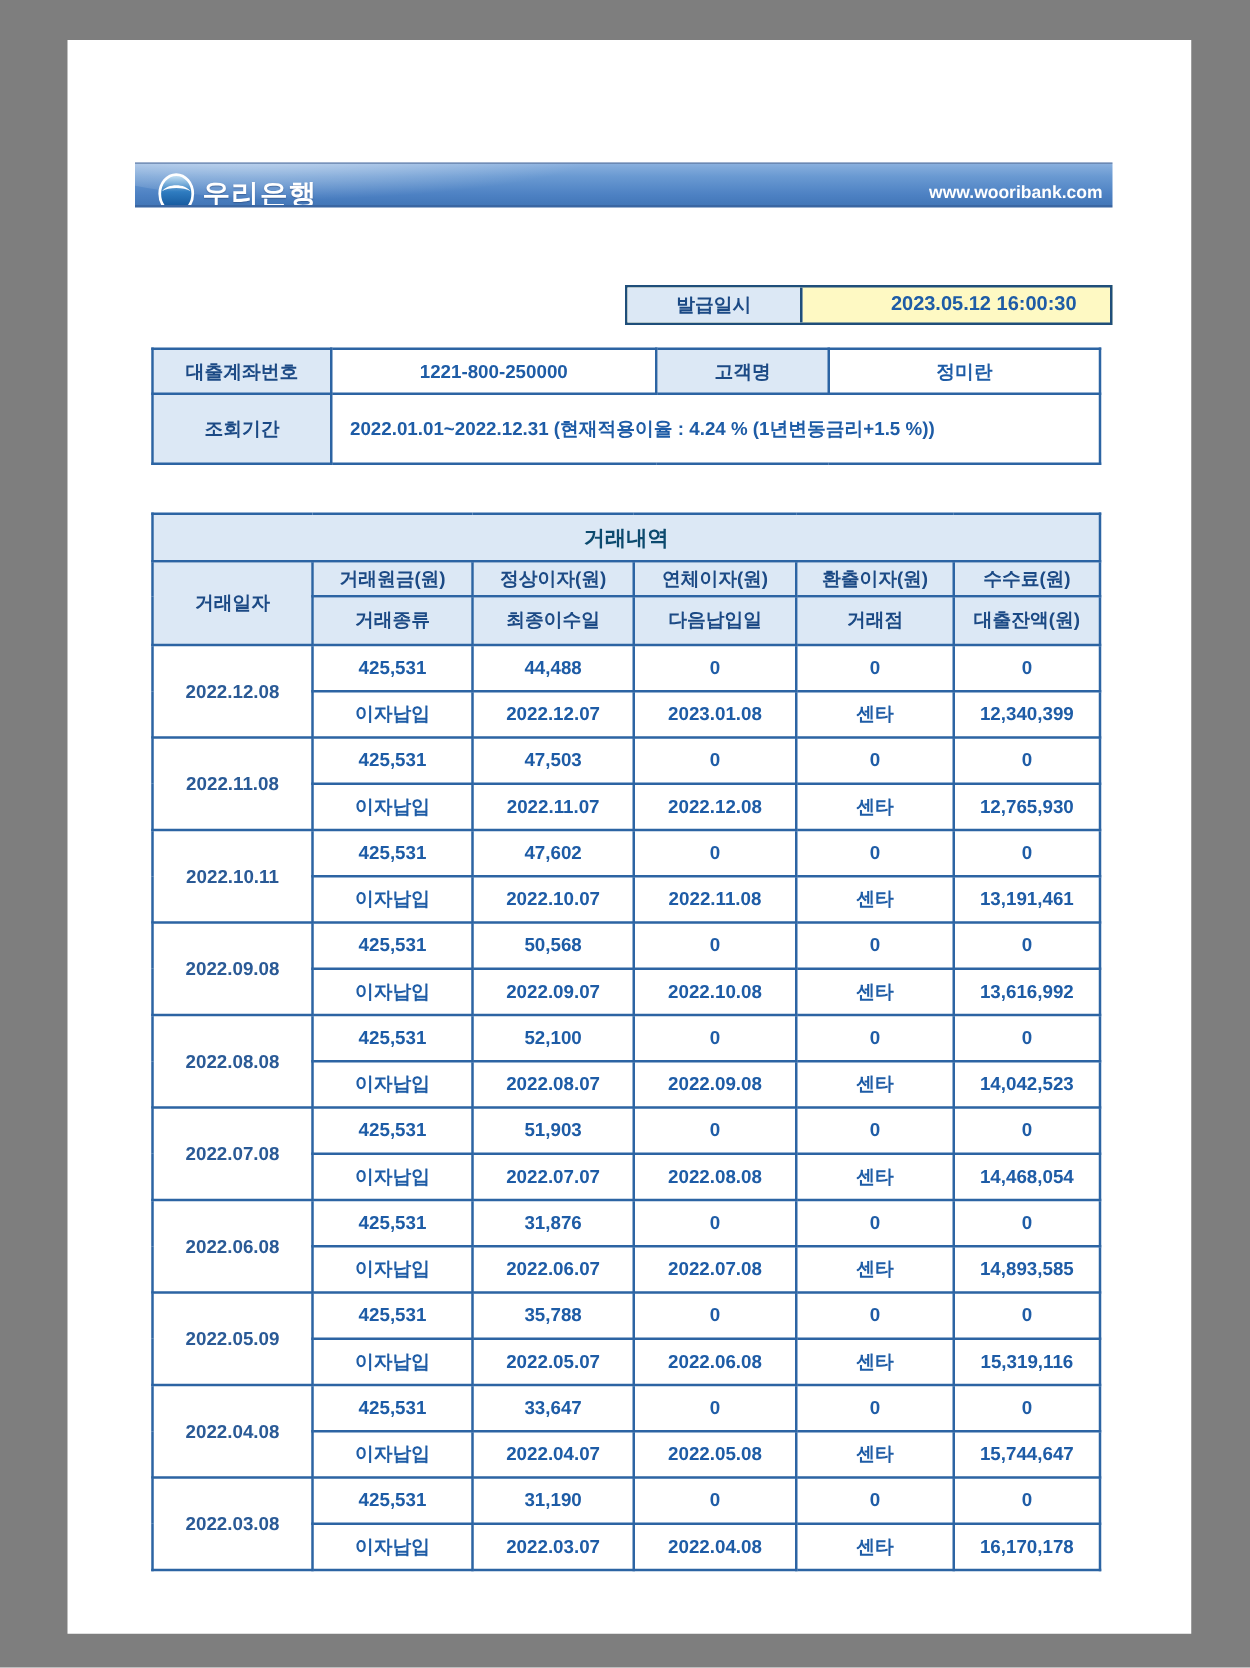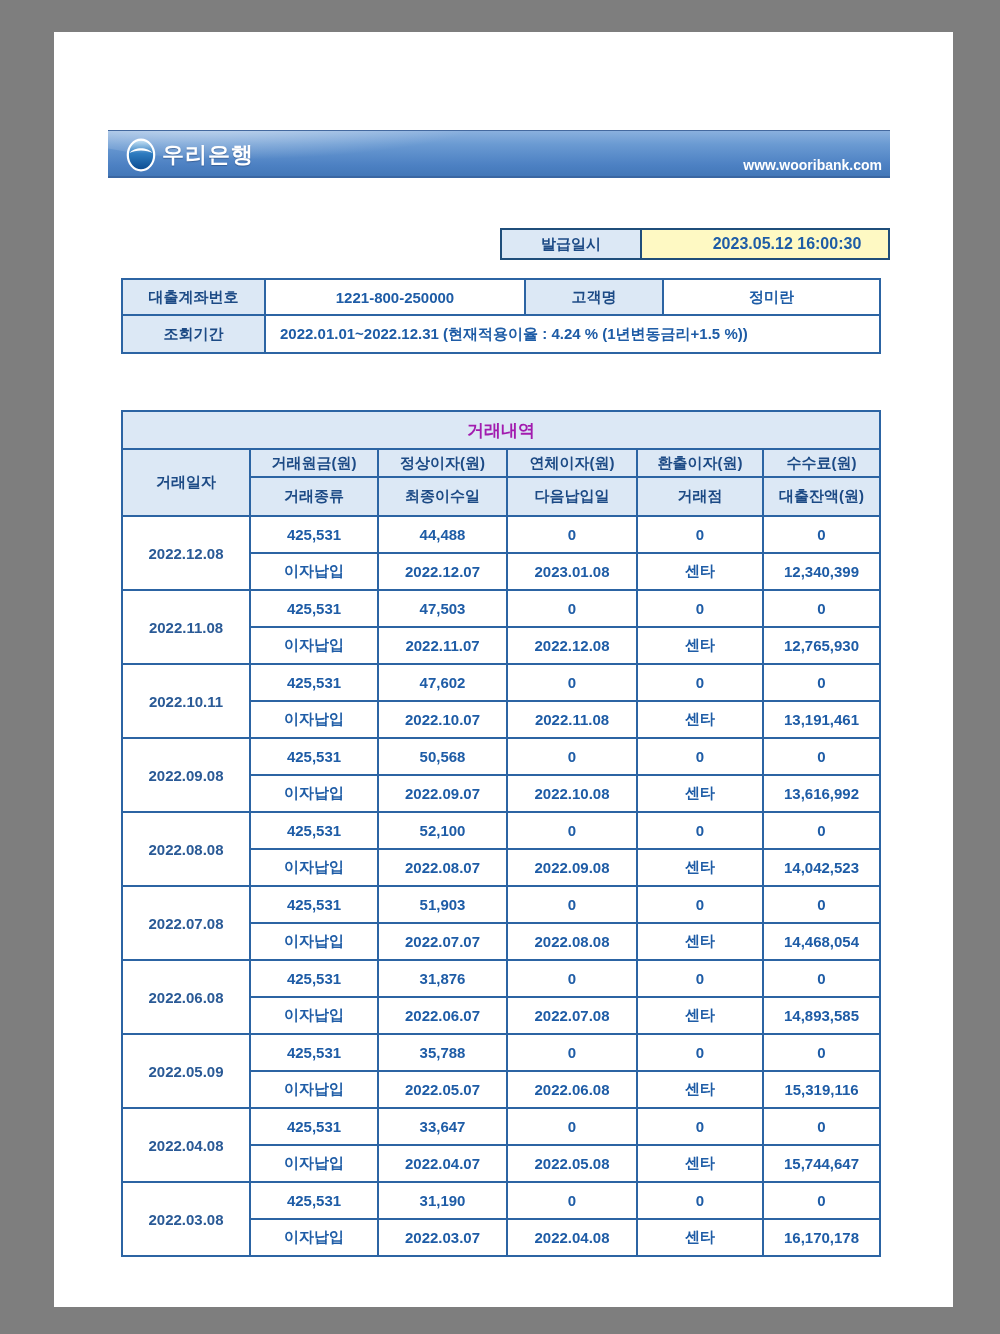--- a/index.html
+++ b/index.html
@@ -4,21 +4,21 @@
 <style>
   * { margin:0; padding:0; box-sizing:border-box;
       font-family:"Liberation Sans","DejaVu Sans",sans-serif; }
   html,body { width:1000px; height:1334px; }
   body { background:#7e7e7e; position:relative; overflow:hidden; }
 
   .page { position:absolute; left:54px; top:32px; width:899px; height:1275px;
           background:#ffffff; }
 
   
-  .brand-bar { position:absolute; left:54px; top:98px; width:782px; height:48px;
+  .brand-bar { position:absolute; left:54px; top:98px; width:782px; height:36px;
                background:linear-gradient(180deg,#8ab0de 0%,#6a9ad2 30%,#4d81c3 75%,#4377b8 100%);
                border-top:1px solid #44699f; border-bottom:2px solid #3a66a2;
                overflow:hidden; }
   .brand-bar::before { content:""; position:absolute; left:-40px; top:-30px;
                width:420px; height:60px; border-radius:50%;
                background:radial-gradient(ellipse at 30% 30%, rgba(255,255,255,.55), rgba(255,255,255,0) 70%); }
   .brand-logo { position:absolute; left:18px; top:7px; display:flex;
                align-items:center; gap:6px; }
   .brand-name { color:#ffffff; font-size:22px; font-weight:bold;
                letter-spacing:1px; text-shadow:0 1px 1px rgba(30,60,110,.5); }
@@ -45,21 +45,21 @@
   
   .info-table { position:absolute; left:67px; top:246px; width:760px;
                 border:2px solid #1f4e7a; }
   .info-table .doc-title { height:44px; font-size:17px; color:#163f78; }
   .info-table .lbl { height:36px; }
   .info-table td.left { text-align:left; padding-left:14px; }
 
   
   .txn-table { position:absolute; left:67px; top:378px; width:760px;
                border:2px solid #1f4e7a; }
-  .txn-table .banner { height:38px; font-size:17px; color:#a21caf; }
+  .txn-table .banner { height:38px; font-size:17px; color:#0c4a6e; }
   .txn-table thead th { height:28px; }
   .txn-table tbody td { height:37px; }
   .txn-table td.date-cell { color:#2a5a96; }
 
   
   .watermark { position:absolute; left:60px; top:522px; width:774px;
                text-align:center; color:rgba(148,163,184,.55);
                font-size:27px; font-weight:bold; letter-spacing:1px;
                line-height:39px; pointer-events:none; z-index:5; }
 </style>
@@ -101,21 +101,21 @@
         <col>
       </colgroup>
     <tbody>
     <tr>
       <th class="lbl">대출계좌번호</th>
       <td>1221-800-250000</td>
       <th>고객명</th>
       <td>정미란</td>
     </tr>
     <tr>
-      <th style="height:38px">조회기간</th>
+      <th style="height:56px">조회기간</th>
       <td class="left" colspan="3">2022.01.01~2022.12.31 (현재적용이율 : 4.24 % (1년변동금리+1.5 %))</td>
     </tr>
   </tbody>
     </table>
 
   <table class="txn-table">
     <colgroup>
       <col style="width:128px">
         <col style="width:128px">
         <col style="width:129px">

